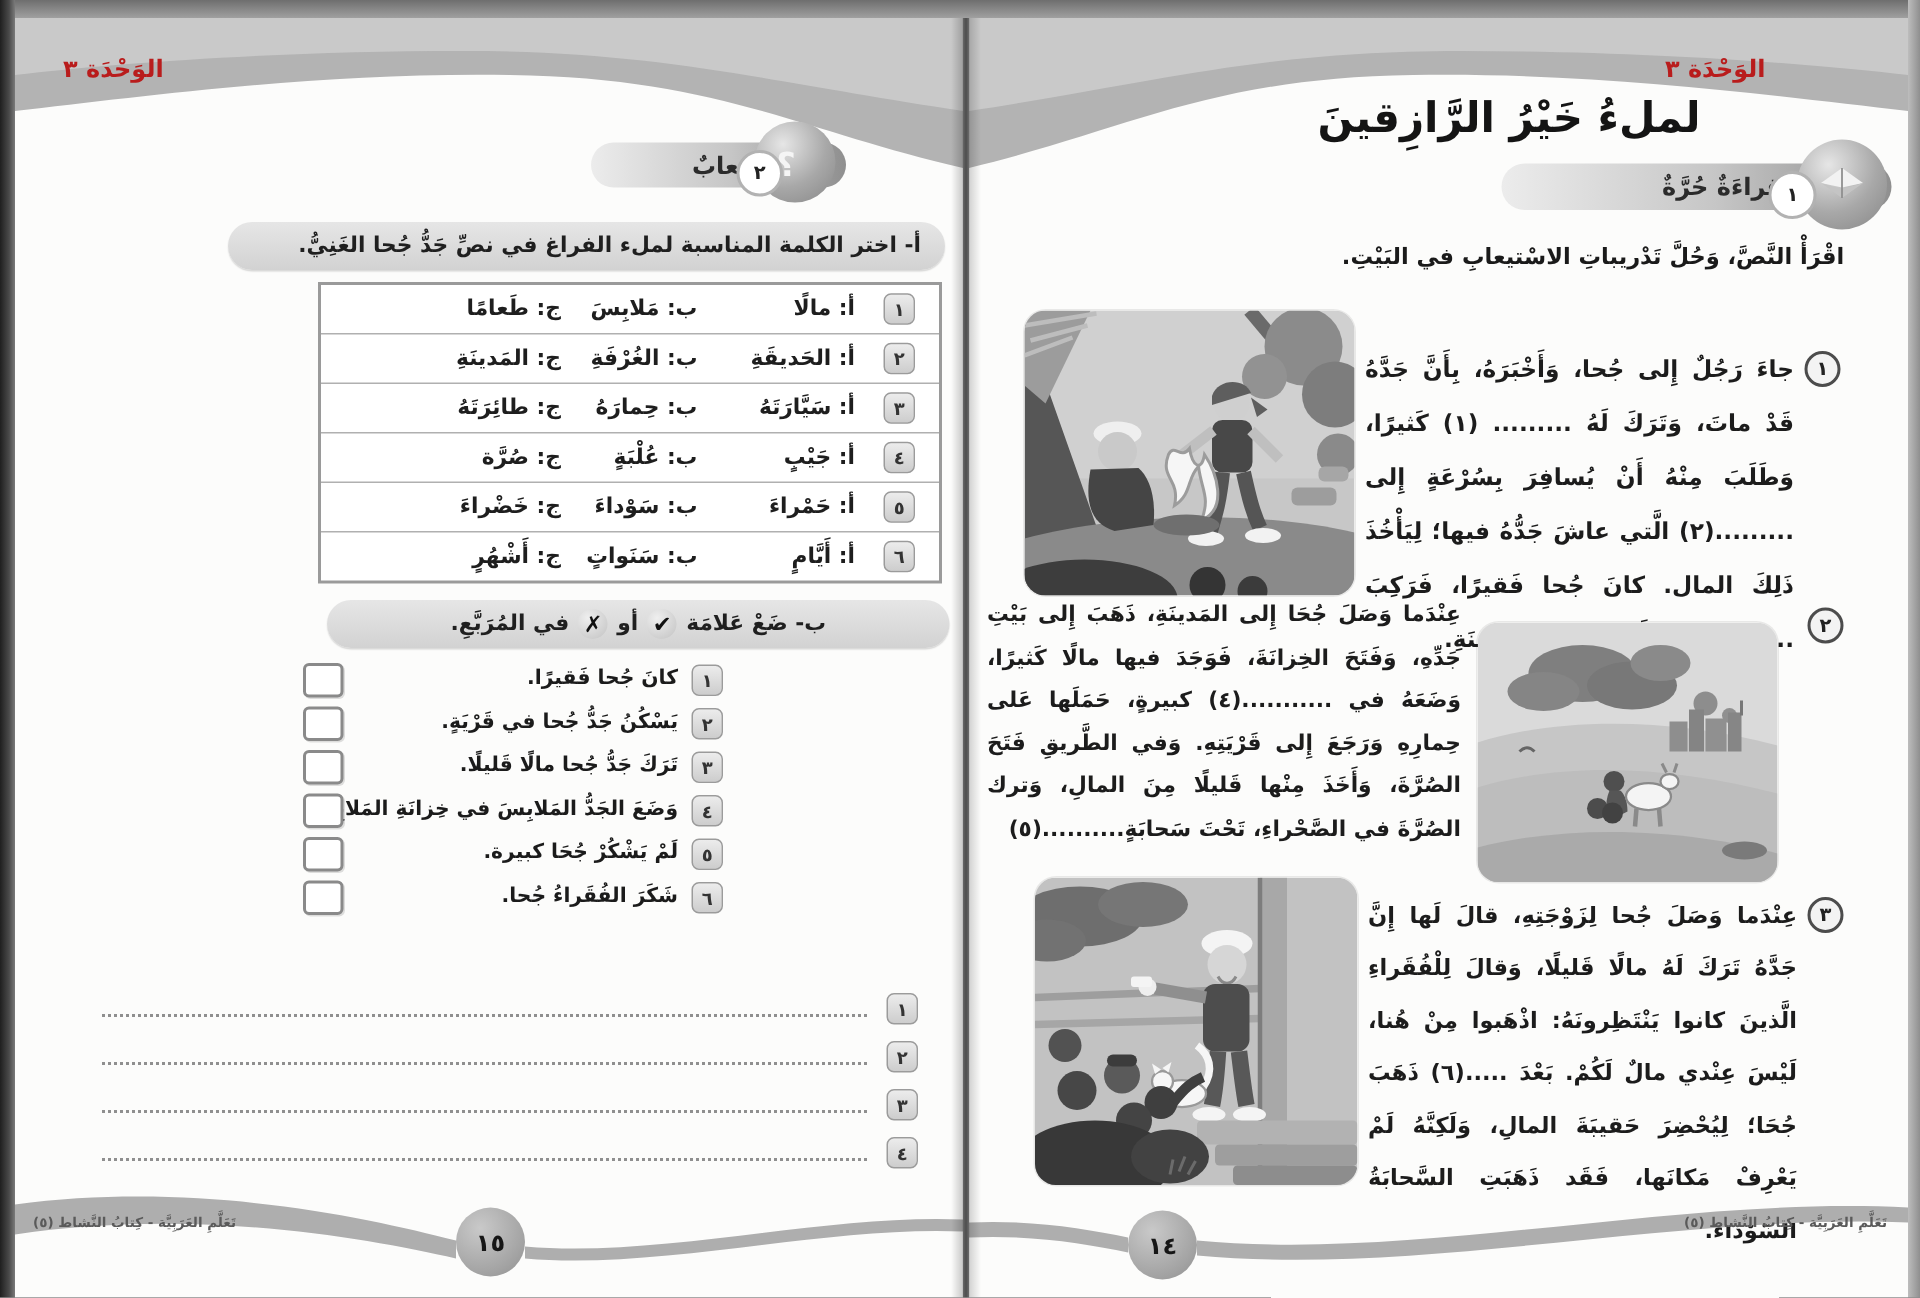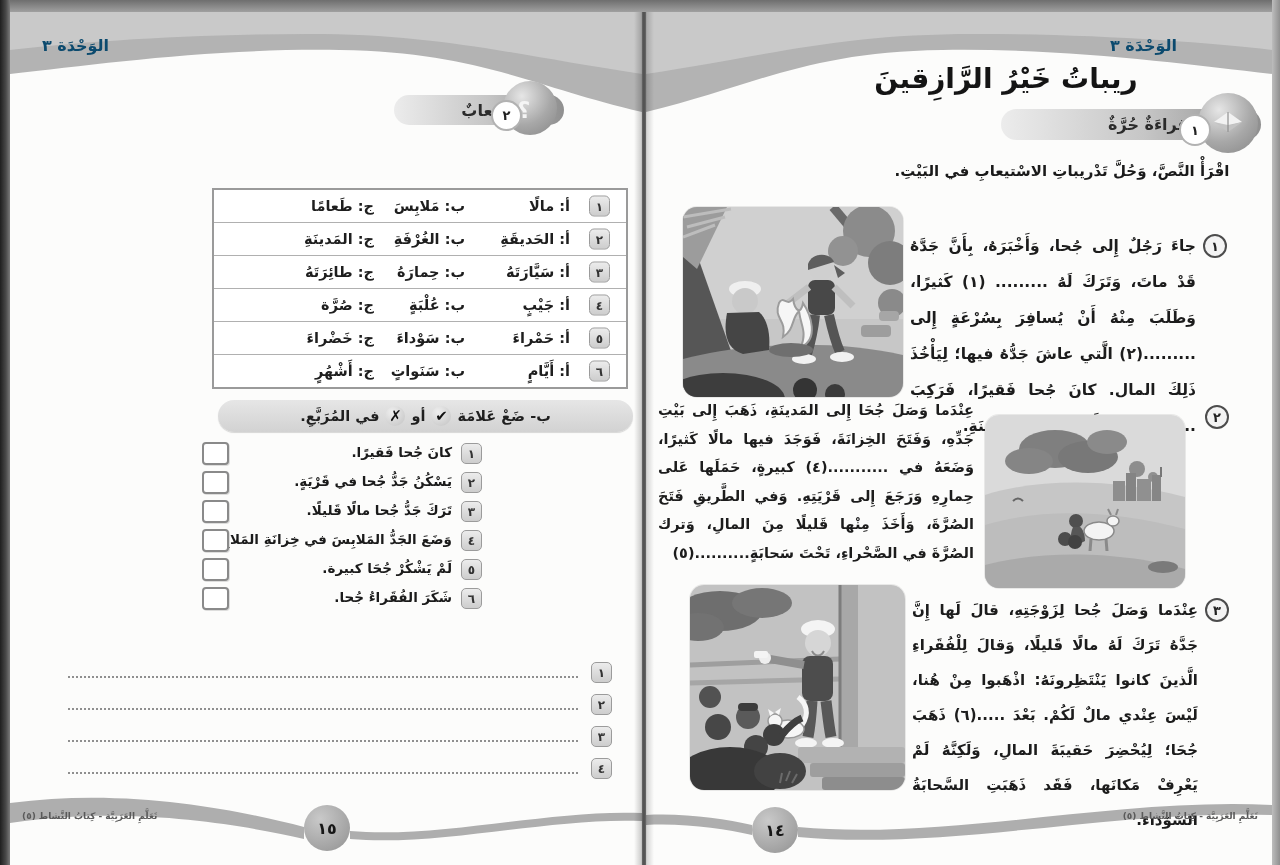--- a/index.html
+++ b/index.html
@@ -16,21 +16,21 @@
   .edge-right{position:absolute;right:0;top:0;width:8px;height:865px;
     background:linear-gradient(90deg,#bdbdbd,#8f8f8f);}
   .binding{position:absolute;left:634px;top:12px;width:20px;height:853px;z-index:5;
     background:linear-gradient(90deg,rgba(0,0,0,0) 0%,rgba(0,0,0,.18) 35%,rgba(0,0,0,.45) 50%,rgba(0,0,0,.15) 65%,rgba(0,0,0,0) 100%);}
   .page{position:absolute;top:12px;height:853px;background:#fcfcfb;}
   .page.left{left:10px;width:632px;}
   .page.right{left:646px;width:626px;}
 
   
   .band{position:absolute;left:0;top:0;width:100%;height:110px;pointer-events:none;}
-  .unit-label{position:absolute;font-weight:bold;font-size:16px;color:#0c4a6e;direction:rtl;z-index:3;}
+  .unit-label{position:absolute;font-weight:bold;font-size:16px;color:#b91c1c;direction:rtl;z-index:3;}
   .footer-svg{position:absolute;left:0;bottom:0;width:100%;height:82px;pointer-events:none;}
   .page-num{position:absolute;width:46px;height:46px;border-radius:50%;z-index:4;
     background:radial-gradient(circle at 35% 30%,#c9c9c9,#a2a2a2 70%,#8e8e8e);
     display:flex;align-items:center;justify-content:center;
     font-size:16px;font-weight:bold;color:#161616;}
   .footer-note{position:absolute;font-size:9px;font-weight:bold;color:#5a5a5a;direction:rtl;z-index:4;}
 
   
   .badge-pill{position:absolute;border-radius:18px;
     background:linear-gradient(270deg,#8f8f8f,#c6c6c6 45%,#ececec);
@@ -110,20 +110,21 @@
   <div class="unit-label" style="left:32px;top:24px;">الوَحْدَة ٣</div>
 
   <div class="badge-pill" style="left:384px;top:83px;width:140px;height:30px;font-size:16px;padding-left:30px;">
     <span>اسْتيعابٌ</span>
   </div>
   <div class="badge-sphere" style="left:493px;top:69px;width:54px;height:54px;">
     <span style="color:#f5f5f5;font-size:22px;font-weight:bold;transform:translate(-6px,2px);">؟</span>
   </div>
   <div class="badge-num" style="left:481px;top:88px;width:27px;height:27px;font-size:13px;">٢</div>
 
+  <div class="sec-pill" style="left:142px;top:136px;width:478px;height:32px;">أ- اختر الكلمة المناسبة لملء الفراغ في نصِّ جَدُّ جُحا الغَنِيُّ.</div>
 
   <div class="ex-table">
     <div class="ex-row">
       <span class="chip">١</span>
       <span class="opt optA">أ: مالًا</span>
       <span class="opt optB">ب: مَلابِسَ</span>
       <span class="opt optC">ج: طَعامًا</span>
     </div>
     <div class="ex-row">
       <span class="chip">٢</span>
@@ -223,21 +224,21 @@
 </div>
 
 <div class="page right">
 
   <svg class="band" viewBox="0 0 626 110" preserveAspectRatio="none">
     <path d="M626,0 L0,0 L0,100 C108,74 160,40 296,38 C420,36 538,52 626,62 Z" fill="#b3b3b3"></path>
     <path d="M626,0 L0,0 L0,62 C130,42 196,22 328,22 C448,22 558,30 626,38 Z" fill="#cdcdcd" opacity="0.85"></path>
   </svg>
   <div class="unit-label" style="right:95px;top:24px;">الوَحْدَة ٣</div>
 
-  <div class="r-title">ريباتُ خَيْرُ الرَّازِقينَ</div>
+  <div class="r-title">لملءُ خَيْرُ الرَّازِقينَ</div>
 
   <div class="badge-pill" style="left:355px;top:97px;width:226px;height:31px;font-size:16px;padding-left:34px;">
     <span>قِراءَةٌ حُرَّةٌ</span>
   </div>
   <div class="badge-sphere" style="left:552px;top:81px;width:60px;height:60px;">
     <svg width="34" height="26" viewBox="0 0 34 26">
       <polygon points="3,12 17,2 31,12 17,15" fill="#f2f2f2"></polygon>
       <polygon points="3,12 17,22 31,12 17,16" fill="#c4c4c4"></polygon>
       <line x1="17" y1="2" x2="17" y2="22" stroke="#8f8f8f" stroke-width="1.2"></line>
     </svg>

